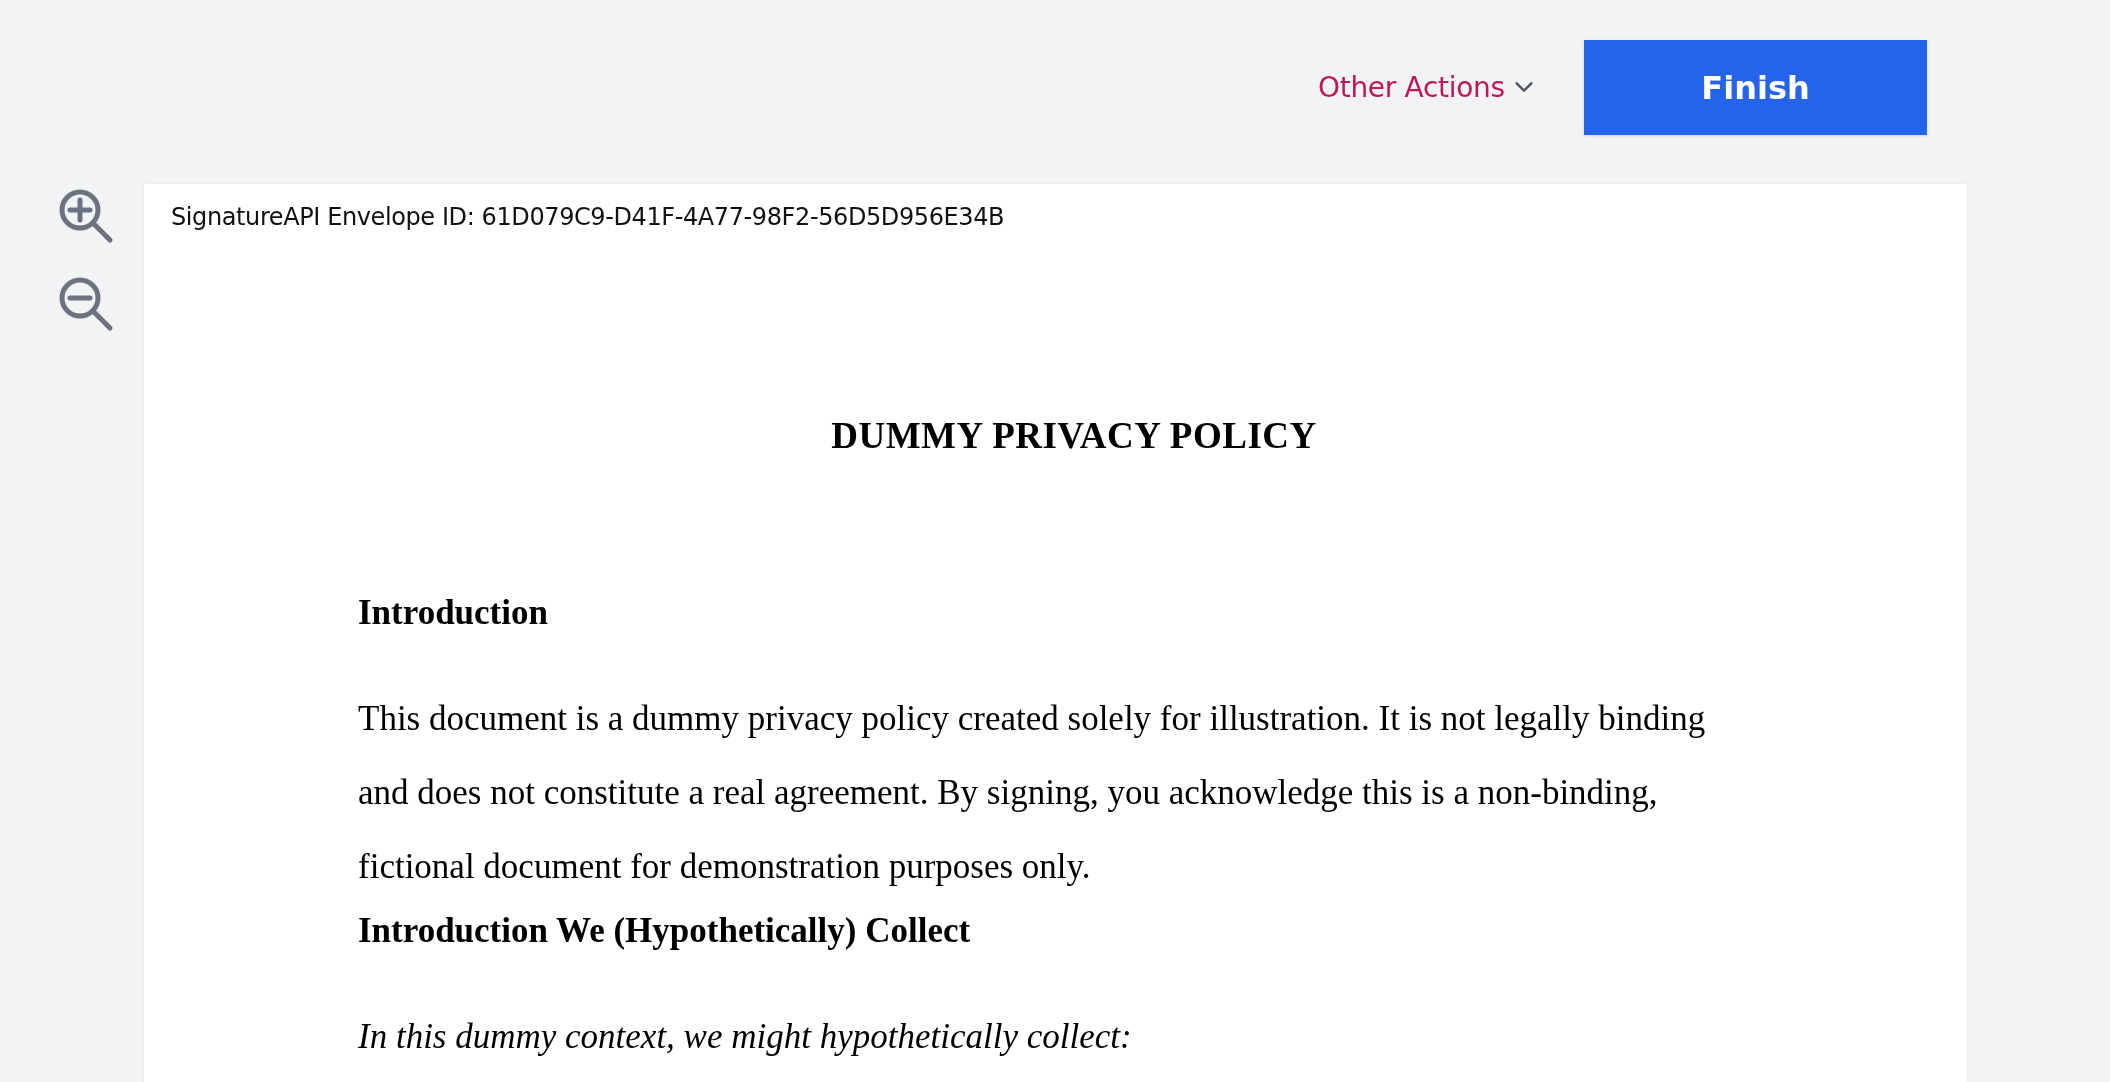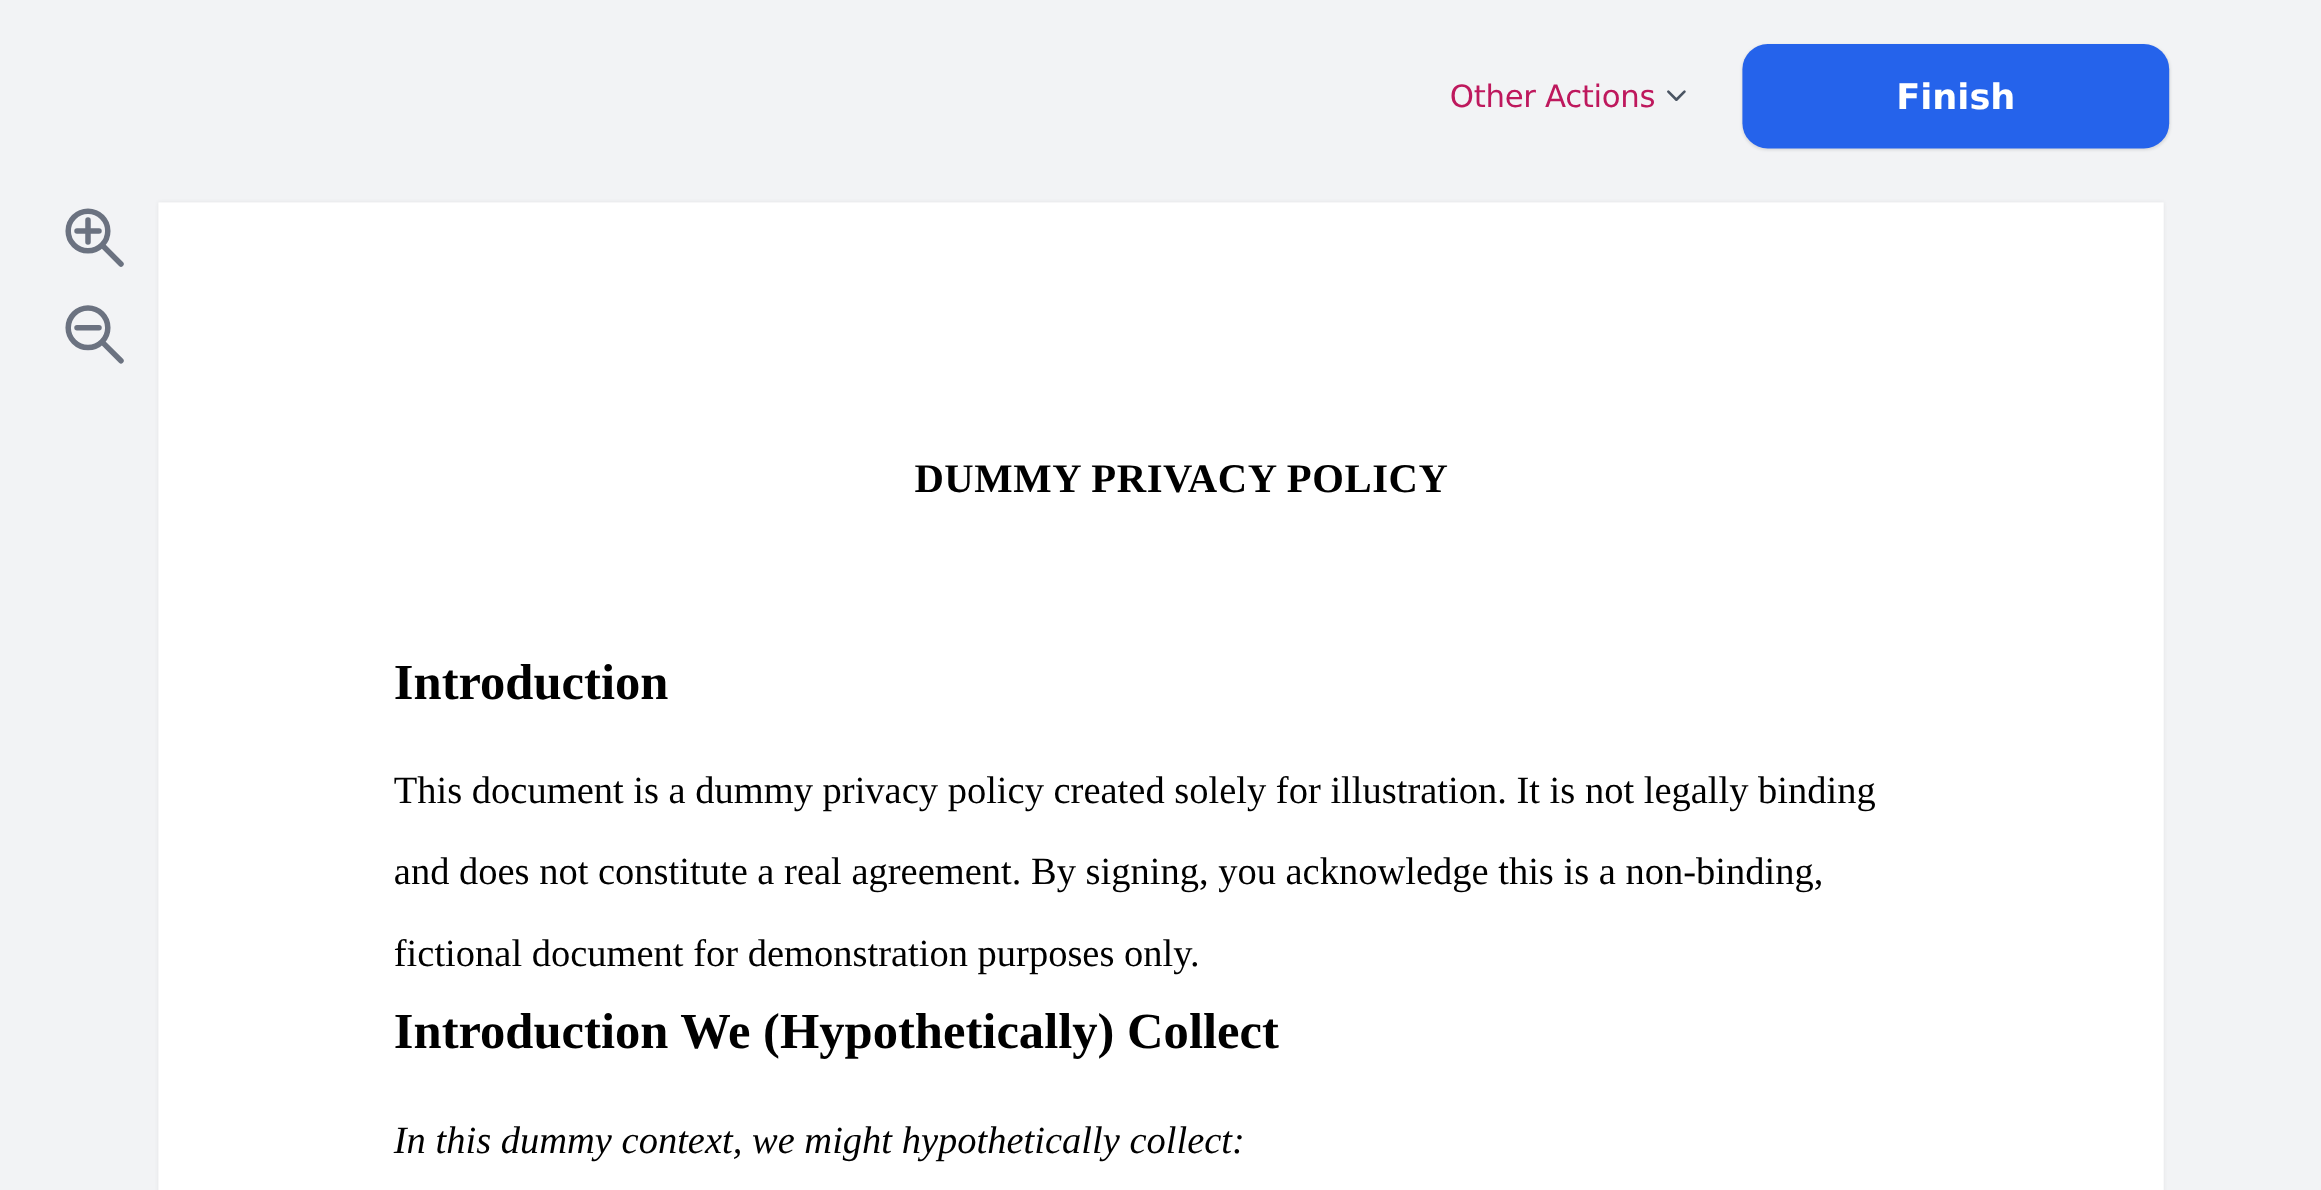--- a/index.html
+++ b/index.html
@@ -11,22 +11,22 @@
   }
   .topbar { position: absolute; left: 0; top: 0; width: 2110px; height: 160px; }
   .other-actions {
     position: absolute; left: 1318px; top: 66px; height: 42px;
     display: flex; align-items: center; gap: 8px;
     color: #be185d; font-size: 28px; cursor: pointer;
     font-family: "DejaVu Sans", sans-serif; letter-spacing: -0.3px;
   }
   .other-actions svg { width: 22px; height: 22px; }
   .finish-btn {
-    position: absolute; left: 1584px; top: 40px; width: 388px; height: 95px;
-    background: #2563eb; color: #fff; border: none; border-radius: 23px;
+    position: absolute; left: 1584px; top: 40px; width: 343px; height: 95px;
+    background: #2563eb; color: #fff; border: none; border-radius: 0;
     font-size: 32px; font-weight: bold; font-family: "DejaVu Sans", sans-serif;
     display: flex; align-items: center; justify-content: center; cursor: pointer;
     box-shadow: 0 1px 3px rgba(0,0,0,0.12);
   }
   .zoom-tools { position: absolute; left: 56px; top: 186px; width: 64px; }
   .zoom-btn { width: 62px; height: 62px; display: block; cursor: pointer; margin-bottom: 26px; }
   .zoom-btn svg { width: 62px; height: 62px; }
   .paper {
     position: absolute; left: 144px; top: 184px; width: 1823px; height: 920px;
     background: #ffffff; box-shadow: 0 0 4px rgba(0,0,0,0.06);
@@ -37,21 +37,21 @@
   }
   .void-banner {
     position: absolute; right: 27px; top: 19px; font-size: 24px; color: #ff1a1a;
     font-family: "DejaVu Sans", sans-serif; letter-spacing: -0.4px;
   }
   .doc { position: absolute; left: 214px; top: 0; width: 1400px; font-family: "Liberation Serif", serif; color: #000; }
   .doc-title {
     position: absolute; left: 0; width: 1400px; top: 214px; text-align: center;
     font-size: 37px; font-weight: bold; letter-spacing: 0.5px; margin: 16px;
   }
-  .h2 { position: absolute; left: 0; font-size: 46px; font-weight: bold; margin: 0; }
+  .h2 { position: absolute; left: 0; font-size: 35px; font-weight: bold; margin: 0; }
   .para { position: absolute; left: 0; font-size: 35px; line-height: 74px; margin: 0; width: 1400px; }
 </style>
 </head>
 <body>
 
 <div class="topbar">
   <div class="other-actions">
     <span>Other Actions</span>
     <svg viewBox="0 0 24 24" fill="none" stroke="#4b5563" stroke-width="2.6" stroke-linecap="round" stroke-linejoin="round">
         <path d="M4 8 L12 16 L20 8"></path>
@@ -71,20 +71,21 @@
   <span class="zoom-btn">
     <svg viewBox="0 0 62 62" fill="none" stroke="#6b7280" stroke-width="5" stroke-linecap="round">
       <circle cx="24" cy="24" r="18"></circle>
       <path d="M37 37 L54 54"></path>
       <path d="M14 24 H34"></path>
     </svg>
   </span>
 </div>
 
 <div class="paper">
+  <div class="envelope-id">SignatureAPI Envelope ID: 61D079C9-D41F-4A77-98F2-56D5D956E34B</div>
 
   <div class="doc">
     <h1 class="doc-title">DUMMY PRIVACY POLICY</h1>
 
     <h2 class="h2" style="top:409px;">Introduction</h2>
     <p class="para" style="top:498px;">This document is a dummy privacy policy created solely for illustration. It is not legally binding and does not constitute a real agreement. By signing, you acknowledge this is a non-binding, fictional document for demonstration purposes only.</p>
 
     <h2 class="h2" style="top:727px;">Introduction We (Hypothetically) Collect</h2>
     <p class="para" style="top:816px;font-style:italic;">In this dummy context, we might hypothetically collect:</p>
   </div>

